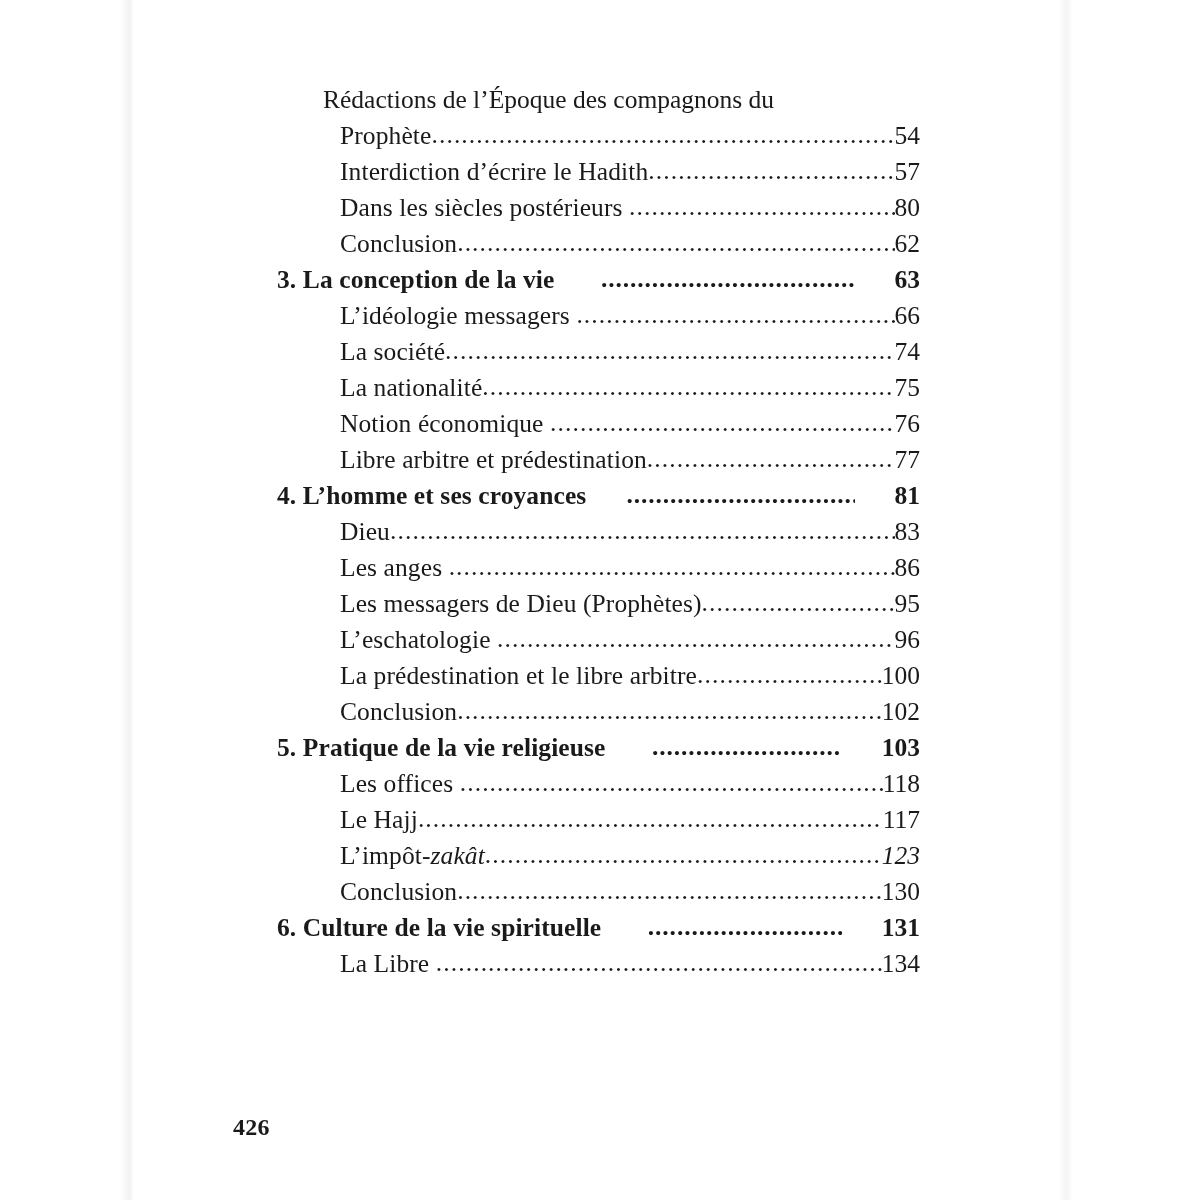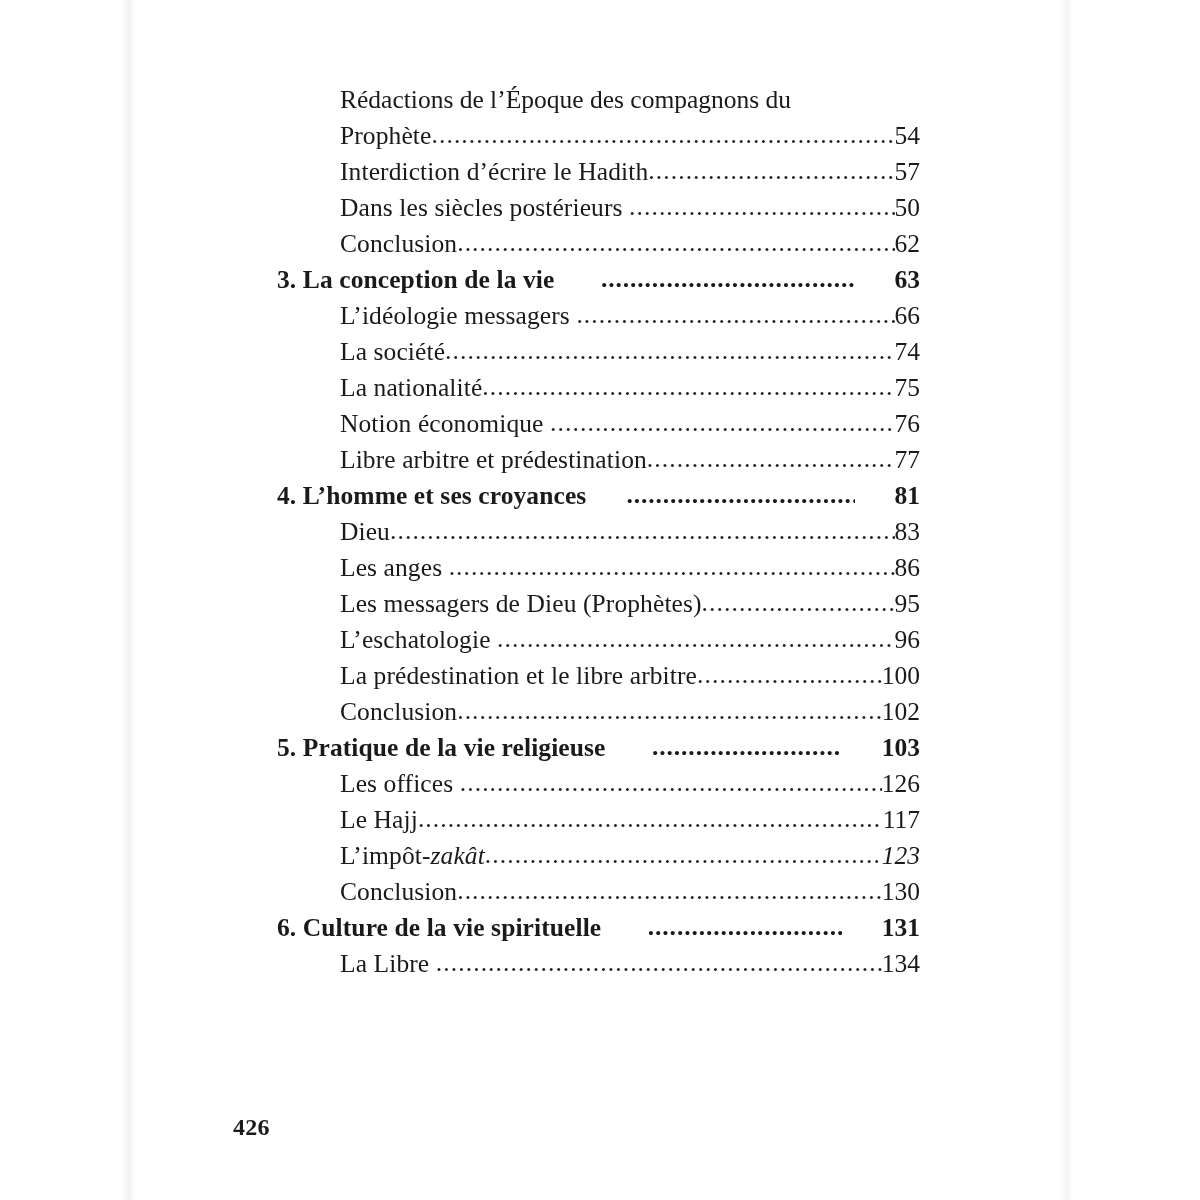--- a/index.html
+++ b/index.html
@@ -110,21 +110,21 @@
     margin-left: 63px;
     width: 580px;
   }
 
   
   .wrapped-first {
     height: 36px;
     line-height: 36px;
     white-space: nowrap;
     font-size: 25.5px;
-    margin-left: 63px;
+    margin-left: 46px;
   }
 
   .gap-before-dots .title::after { content: "\00a0"; }
 
   .ital { font-style: italic; }
 
   
   #folio {
     position: absolute;
     left: 233px;
@@ -150,21 +150,21 @@
         <span class="pageno">54</span>
       </div>
       <div class="toc-row lvl-section">
         <span class="title">Interdiction d’écrire le Hadith</span>
         <span class="leader"></span>
         <span class="pageno">57</span>
       </div>
       <div class="toc-row lvl-section gap-before-dots">
         <span class="title">Dans les siècles postérieurs</span>
         <span class="leader"></span>
-        <span class="pageno">50</span>
+        <span class="pageno">80</span>
       </div>
       <div class="toc-row lvl-section">
         <span class="title">Conclusion</span>
         <span class="leader"></span>
         <span class="pageno">62</span>
       </div>
       <div class="toc-row lvl-chapter gap-before-dots">
         <span class="title">3. La conception de la vie</span>
         <span class="leader"></span>
         <span class="pageno">63</span>
@@ -230,21 +230,21 @@
         <span class="pageno">102</span>
       </div>
       <div class="toc-row lvl-chapter gap-before-dots">
         <span class="title">5. Pratique de la vie religieuse</span>
         <span class="leader"></span>
         <span class="pageno">103</span>
       </div>
       <div class="toc-row lvl-section gap-before-dots">
         <span class="title">Les offices</span>
         <span class="leader"></span>
-        <span class="pageno">126</span>
+        <span class="pageno">118</span>
       </div>
       <div class="toc-row lvl-section">
         <span class="title">Le Hajj</span>
         <span class="leader"></span>
         <span class="pageno">117</span>
       </div>
       <div class="toc-row lvl-section">
         <span class="title">L’impôt-</span>
         <span class="title ital">zakât</span>
         <span class="leader"></span>

